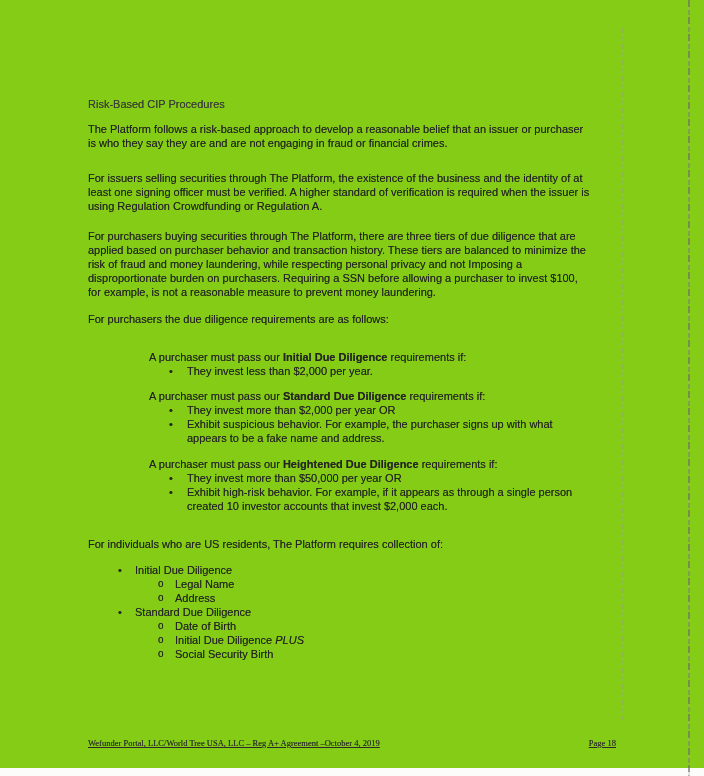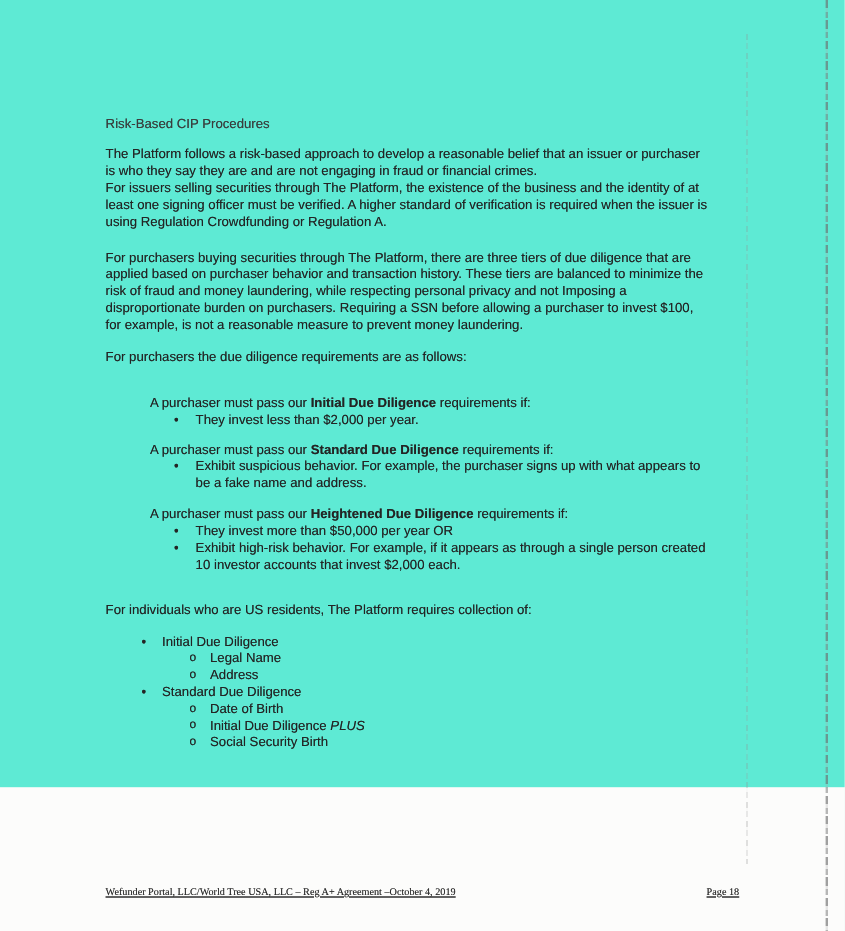--- a/index.html
+++ b/index.html
@@ -7,42 +7,42 @@
     padding: 0;
     width: 704px;
     height: 776px;
     overflow: hidden;
     background: #fcfcfb;
     font-family: "Liberation Sans", "DejaVu Sans", sans-serif;
   }
   .page {
     position: relative;
     width: 704px;
-    height: 656px;
-    background: #5eead4;
+    height: 768px;
+    background: #84cc16;
   }
   .content {
     position: absolute;
     left: 88px;
     top: 97px;
     width: 505px;
     color: #242424;
     font-size: 11px;
     line-height: 14px;
     text-shadow: 0 0 0.4px rgba(20,20,20,0.55);
   }
   .heading {
     color: #3c3c3c;
     margin: 0 0 11px 0;
   }
   p.body-par { margin: 0 0 16px 0; }
-  p.par-1 { margin-bottom: 0; }
+  p.par-1 { margin-bottom: 21px; }
   p.par-3 { margin-bottom: 13px; }
   p.intro { margin: 0 0 24px 0; }
-  .tiers { margin-left: 37px; }
+  .tiers { margin-left: 61px; }
   .tier { margin-bottom: 11px; }
   .tier-2 { margin-bottom: 12px; }
   .tier-3 { margin-bottom: 24px; }
   .tier-header b { font-weight: 700; }
   ul.dotlist {
     list-style: none;
     margin: 0;
     padding: 0 0 0 20px;
   }
   ul.dotlist > li {
@@ -154,20 +154,21 @@
       <div class="tier tier-1">
         <div class="tier-header"><span>A purchaser must pass our </span><b>Initial Due Diligence</b><span> requirements if:</span></div>
         <ul class="dotlist">
           <li>They invest less than $2,000 per year.</li>
         </ul>
       </div>
 
       <div class="tier tier-2">
         <div class="tier-header"><span>A purchaser must pass our </span><b>Standard Due Diligence</b><span> requirements if:</span></div>
         <ul class="dotlist">
+          <li>They invest more than $2,000 per year OR</li>
           <li>Exhibit suspicious behavior. For example, the purchaser signs up with what appears to be a fake name and address.</li>
         </ul>
       </div>
 
       <div class="tier tier-3">
         <div class="tier-header"><span>A purchaser must pass our </span><b>Heightened Due Diligence</b><span> requirements if:</span></div>
         <ul class="dotlist">
           <li>They invest more than $50,000 per year OR</li>
           <li>Exhibit high-risk behavior. For example, if it appears as through a single person created 10 investor accounts that invest $2,000 each.</li>
         </ul>

